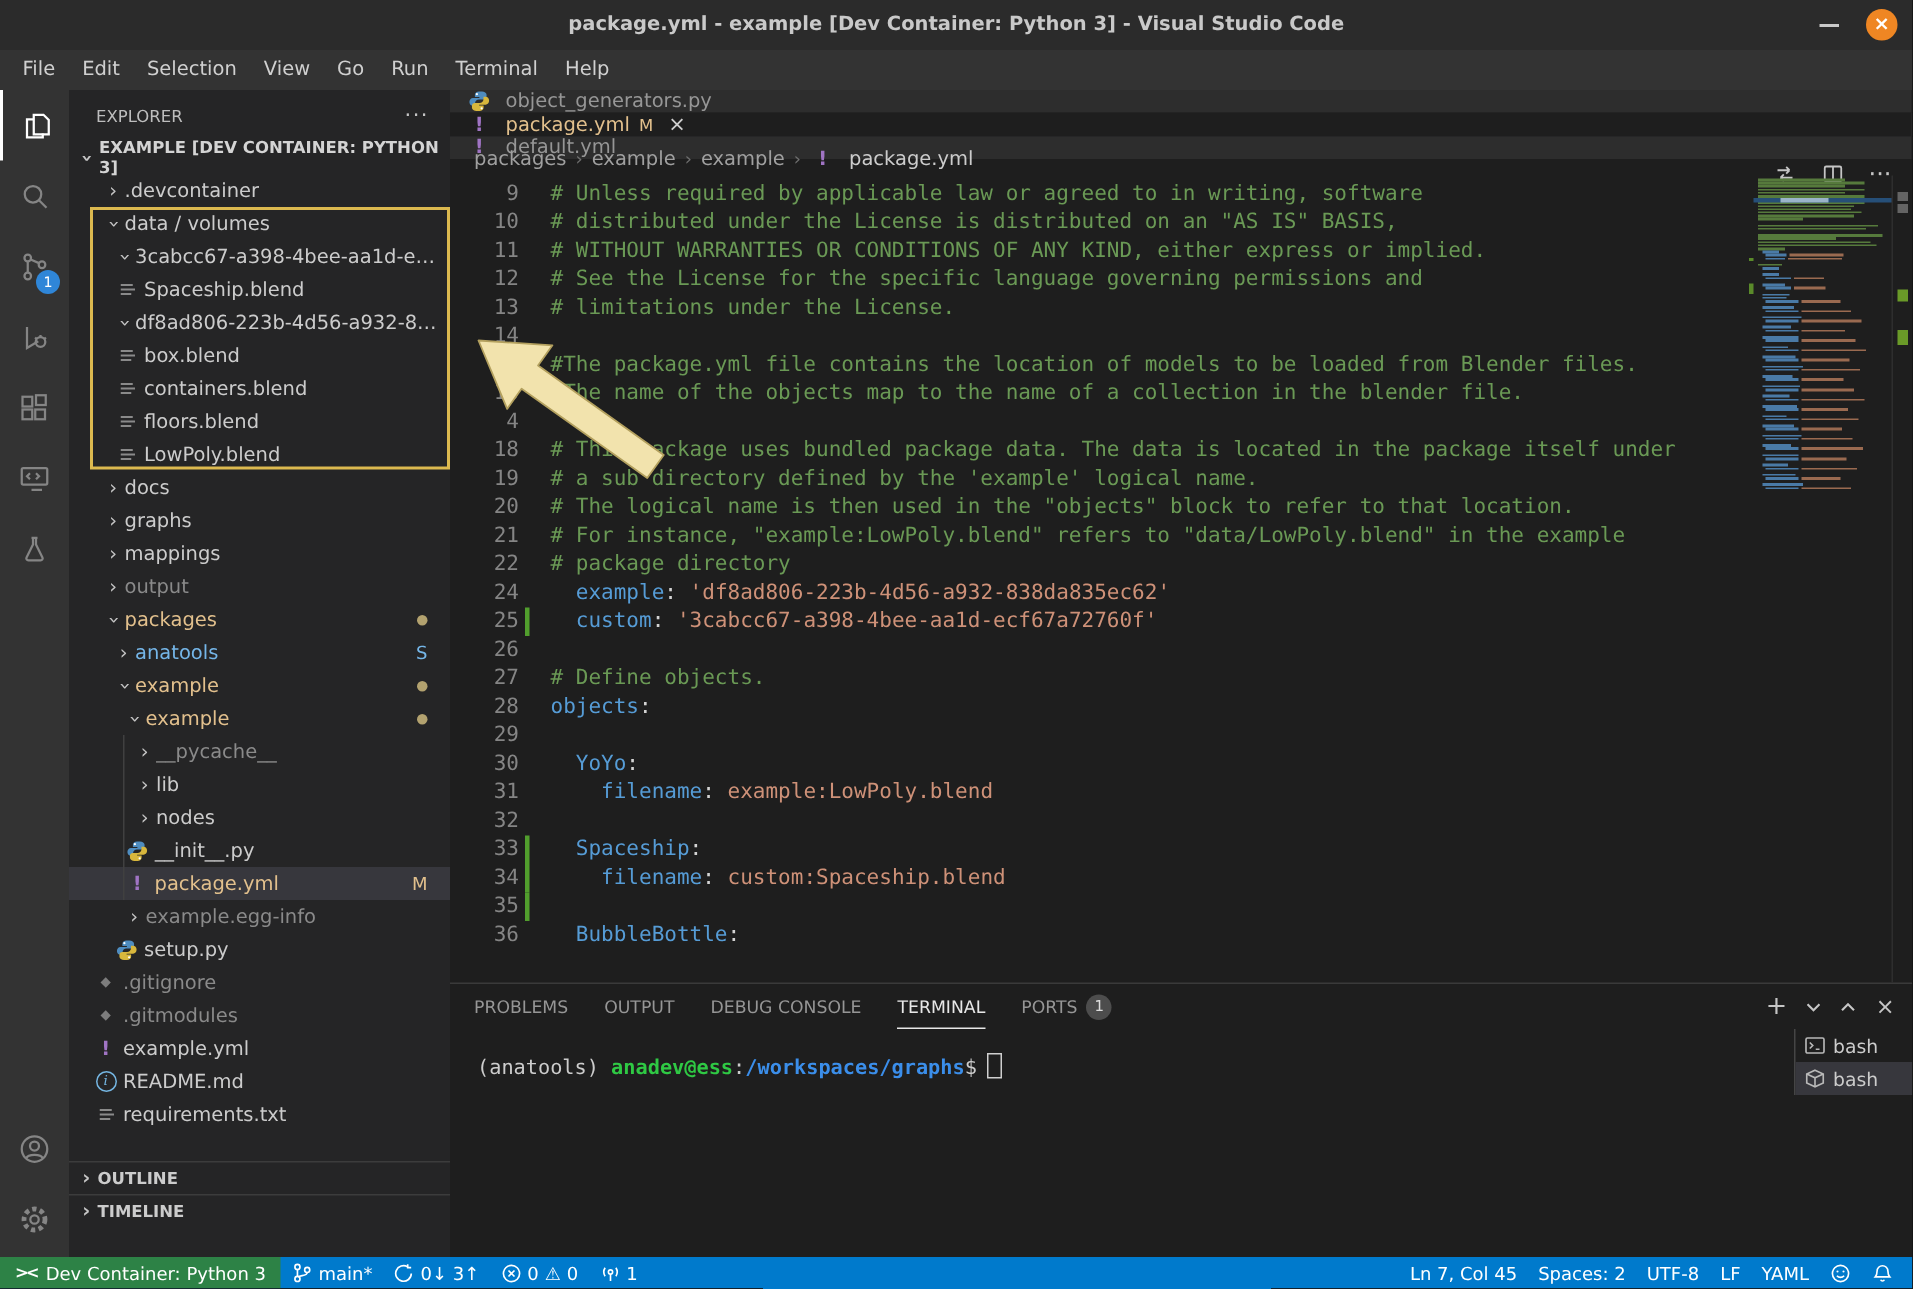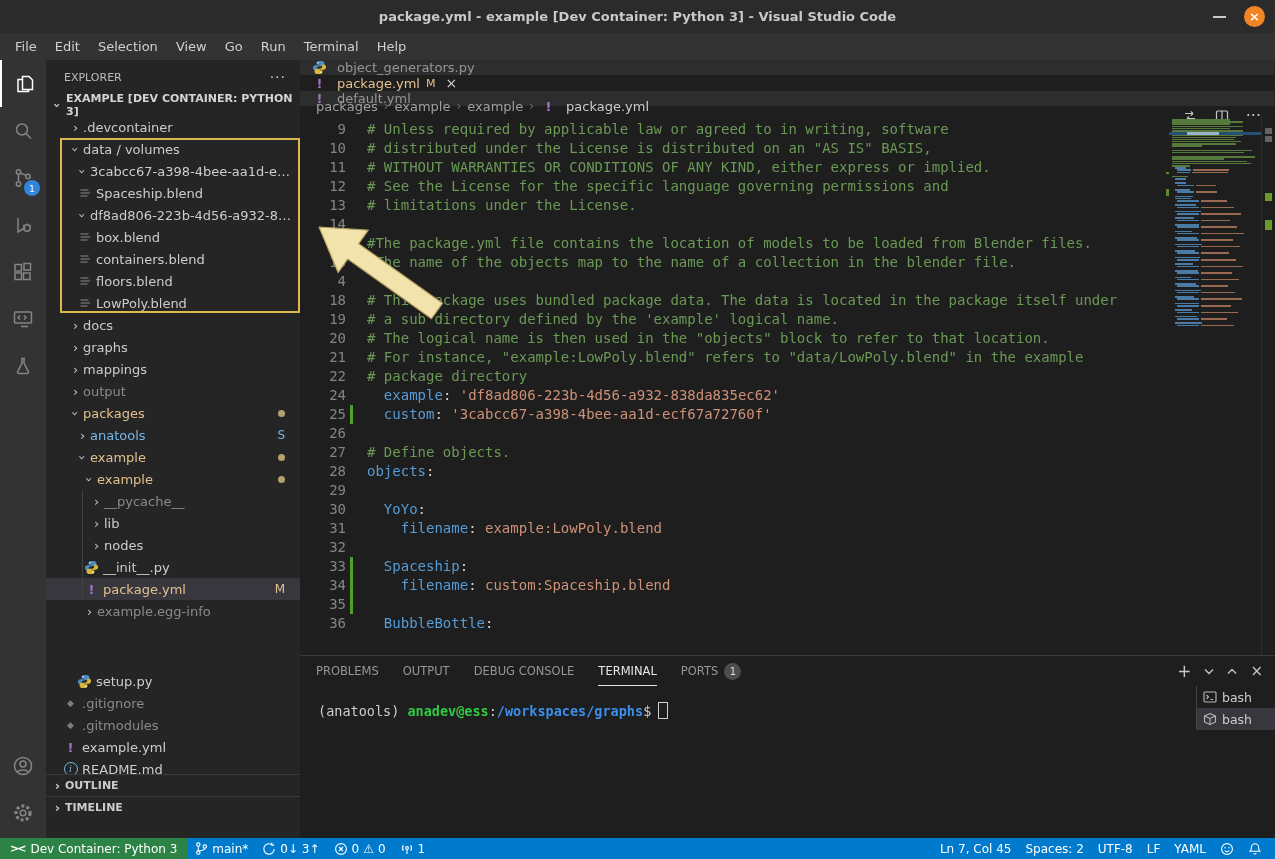--- a/index.html
+++ b/index.html
@@ -335,21 +335,21 @@
           <span class="tree-ic">
             <span class="yaml-ic">!</span>
           </span>
           <span class="lbl">package.yml</span>
           <span class="row-badge M">M</span>
         </div>
         <div class="tree-row muted" style="padding-left: 36px;">
           <span class="chev">›</span>
           <span class="lbl">example.egg-info</span>
         </div>
-        <div class="tree-row" style="padding-left: 30px; margin-top: 48px;">
+        <div class="tree-row" style="padding-left: 30px;">
           <span class="tree-ic">
             <svg width="15" height="15" viewBox="0 0 16 16">
               <path d="M7.9 1C6.1 1 4.9 1.9 4.9 3.3V5h3.2v.6H3.5C2.1 5.6 1 6.8 1 8.5S2.1 11.2 3.5 11.2H5V9.4c0-1.5 1.3-2.7 2.8-2.7h3.3c1.2 0 2.1-.9 2.1-2.1V3.3C13.2 1.9 11.7 1 9.9 1z" fill="#4e8cbf"></path>
               <path d="M8.1 15c1.8 0 3-.9 3-2.3V11H7.9v-.6h4.6c1.4 0 2.5-1.2 2.5-2.9S13.9 4.8 12.5 4.8H11v1.8c0 1.5-1.3 2.7-2.8 2.7H4.9c-1.2 0-2.1.9-2.1 2.1v1.3C2.8 14.1 4.3 15 6.1 15z" fill="#d8b73c"></path>
               <circle cx="6.3" cy="3" r=".8" fill="#fff"></circle>
               <circle cx="9.7" cy="13" r=".8" fill="#fff"></circle>
             </svg>
           </span>
           <span class="lbl">setup.py</span>
         </div>

